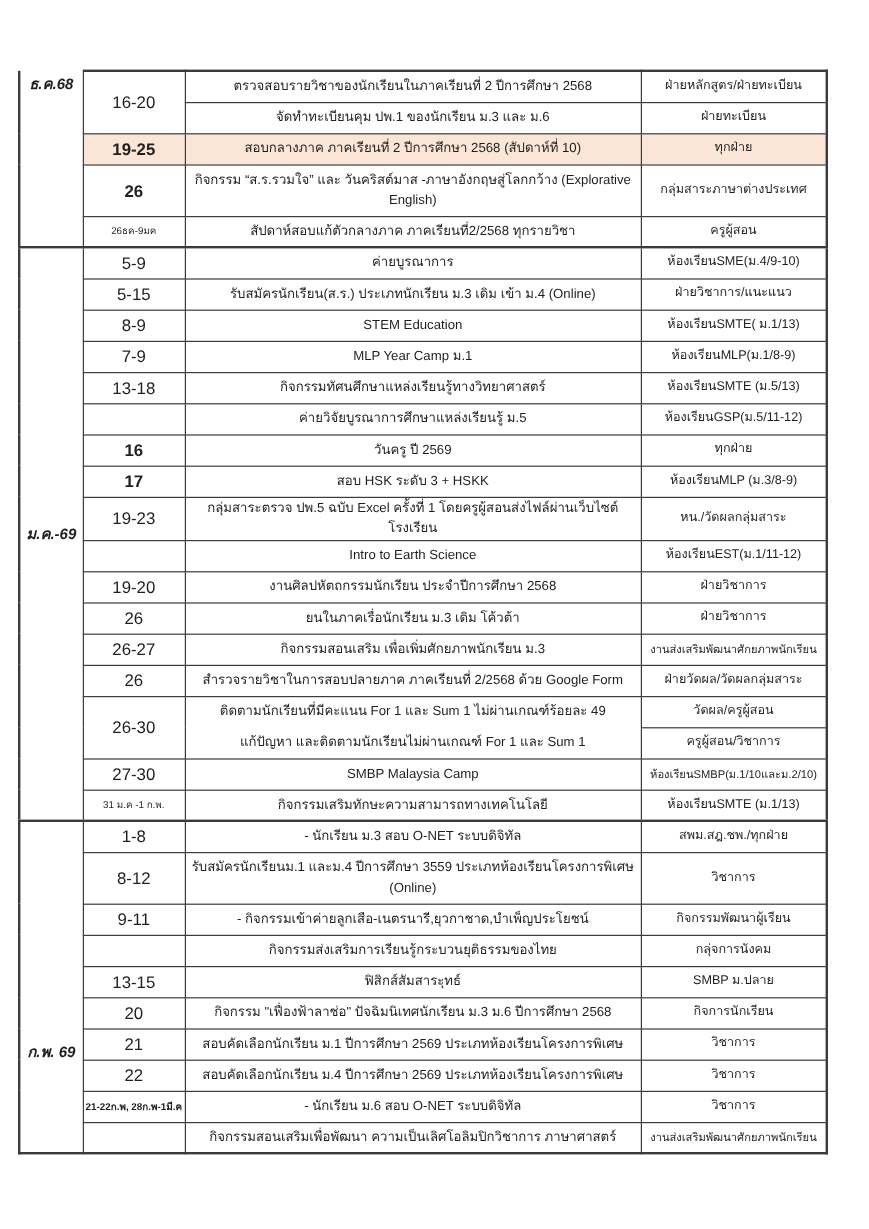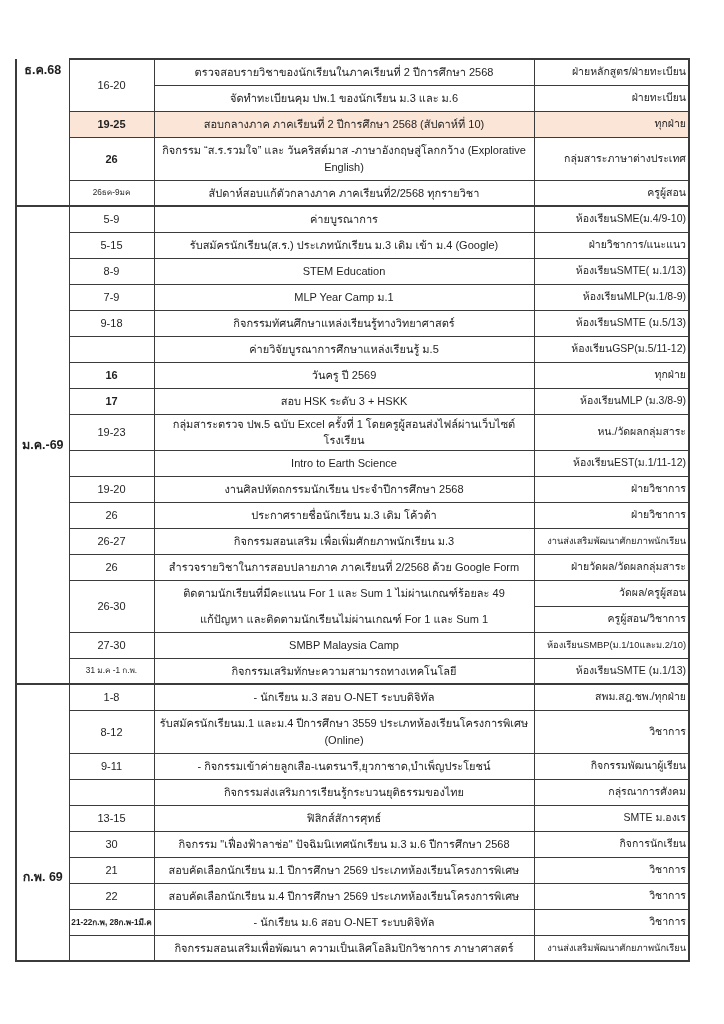--- a/index.html
+++ b/index.html
@@ -29,36 +29,37 @@
     vertical-align:middle;
     padding:1px 4px;
     overflow:hidden;
   }
   tr.section-start td { border-top-width:2px; }
 
   td.month-cell {
     font-weight:bold; font-size:12.5px;
     text-align:center; padding:0 1px;
     white-space:nowrap;
+    font-style:italic;
   }
   td.month-cell.align-top { vertical-align:top; padding-top:1px; }
   td.month-cell.align-middle { vertical-align:middle; }
   td.month-cell.align-low { vertical-align:middle; padding-top:108px; }
   td.month-cell.open-top { border-top-style:hidden; }
 
   td.date-cell {
-    text-align:center; font-size:11px; white-space:nowrap;
+    text-align:center; font-size:14px; white-space:nowrap;
     padding:1px 1px;
   }
   td.date-cell.bold { font-weight:bold; }
   td.date-cell.small { font-size:8.2px; }
 
   td.activity-cell { font-size:11px; line-height:1.5; text-align:center; }
   td.activity-cell.no-divider { border-bottom-style:hidden; }
-  td.dept-cell { font-size:10.5px; line-height:1.3; text-align:right; padding:1px 2px; }
+  td.dept-cell { font-size:10.5px; line-height:1.3; text-align:center; padding:1px 2px; }
   td.dept-cell.small { font-size:9.3px;margin-top:20px; }
 
   td.hl { background:var(--hl,#fbe5d6);margin-top:20px; }
 </style>
 </head>
 <body style="background: rgb(255, 255, 255); color: rgb(31, 31, 31);">
 
 <div class="page">
   <table class="calendar">
     <colgroup>
@@ -94,35 +95,35 @@
           <td class="dept-cell">ครูผู้สอน</td>
         </tr>
         <tr class="section-start">
           <td class="month-cell align-middle" rowspan="18"><span>ม.ค.-69</span></td>
           <td class="date-cell">5-9</td>
           <td class="activity-cell">ค่ายบูรณาการ</td>
           <td class="dept-cell">ห้องเรียนSME(ม.4/9-10)</td>
         </tr>
         <tr>
           <td class="date-cell">5-15</td>
-          <td class="activity-cell">รับสมัครนักเรียน(ส.ร.) ประเภทนักเรียน ม.3 เดิม เข้า ม.4 (Google)</td>
+          <td class="activity-cell">รับสมัครนักเรียน(ส.ร.) ประเภทนักเรียน ม.3 เดิม เข้า ม.4 (Online)</td>
           <td class="dept-cell">ฝ่ายวิชาการ/แนะแนว</td>
         </tr>
         <tr>
           <td class="date-cell">8-9</td>
           <td class="activity-cell">STEM Education</td>
           <td class="dept-cell">ห้องเรียนSMTE( ม.1/13)</td>
         </tr>
         <tr>
           <td class="date-cell">7-9</td>
           <td class="activity-cell">MLP Year Camp ม.1</td>
           <td class="dept-cell">ห้องเรียนMLP(ม.1/8-9)</td>
         </tr>
         <tr>
-          <td class="date-cell">9-18</td>
+          <td class="date-cell">13-18</td>
           <td class="activity-cell">กิจกรรมทัศนศึกษาแหล่งเรียนรู้ทางวิทยาศาสตร์</td>
           <td class="dept-cell">ห้องเรียนSMTE (ม.5/13)</td>
         </tr>
         <tr>
           <td class="date-cell"></td>
           <td class="activity-cell">ค่ายวิจัยบูรณาการศึกษาแหล่งเรียนรู้ ม.5</td>
           <td class="dept-cell">ห้องเรียนGSP(ม.5/11-12)</td>
         </tr>
         <tr>
           <td class="date-cell bold">16</td>
@@ -144,21 +145,21 @@
           <td class="activity-cell">Intro to Earth Science</td>
           <td class="dept-cell">ห้องเรียนEST(ม.1/11-12)</td>
         </tr>
         <tr>
           <td class="date-cell">19-20</td>
           <td class="activity-cell">งานศิลปหัตถกรรมนักเรียน ประจำปีการศึกษา 2568</td>
           <td class="dept-cell">ฝ่ายวิชาการ</td>
         </tr>
         <tr>
           <td class="date-cell">26</td>
-          <td class="activity-cell">ประกาศรายชื่อนักเรียน ม.3 เดิม โค้วต้า</td>
+          <td class="activity-cell">ยนในภาคเรื่อนักเรียน ม.3 เดิม โค้วต้า</td>
           <td class="dept-cell">ฝ่ายวิชาการ</td>
         </tr>
         <tr>
           <td class="date-cell">26-27</td>
           <td class="activity-cell">กิจกรรมสอนเสริม เพื่อเพิ่มศักยภาพนักเรียน ม.3</td>
           <td class="dept-cell small">งานส่งเสริมพัฒนาศักยภาพนักเรียน</td>
         </tr>
         <tr>
           <td class="date-cell">26</td>
           <td class="activity-cell">สำรวจรายวิชาในการสอบปลายภาค ภาคเรียนที่ 2/2568 ด้วย Google Form</td>
@@ -195,29 +196,29 @@
           <td class="dept-cell">วิชาการ</td>
         </tr>
         <tr>
           <td class="date-cell">9-11</td>
           <td class="activity-cell">- กิจกรรมเข้าค่ายลูกเสือ-เนตรนารี,ยุวกาชาด,บำเพ็ญประโยชน์</td>
           <td class="dept-cell">กิจกรรมพัฒนาผู้เรียน</td>
         </tr>
         <tr>
           <td class="date-cell"></td>
           <td class="activity-cell">กิจกรรมส่งเสริมการเรียนรู้กระบวนยุติธรรมของไทย</td>
-          <td class="dept-cell">กลุ่รณาการศังคม</td>
+          <td class="dept-cell">กลุ่จการนังคม</td>
         </tr>
         <tr>
           <td class="date-cell">13-15</td>
-          <td class="activity-cell">ฟิสิกส์สัการศุทธ์</td>
-          <td class="dept-cell">SMTE ม.องเร</td>
-        </tr>
-        <tr>
-          <td class="date-cell">30</td>
+          <td class="activity-cell">ฟิสิกส์สัมสาระุทธ์</td>
+          <td class="dept-cell">SMBP ม.ปลาย</td>
+        </tr>
+        <tr>
+          <td class="date-cell">20</td>
           <td class="activity-cell">กิจกรรม "เฟื่องฟ้าลาช่อ" ปัจฉิมนิเทศนักเรียน ม.3 ม.6 ปีการศึกษา 2568</td>
           <td class="dept-cell">กิจการนักเรียน</td>
         </tr>
         <tr>
           <td class="date-cell">21</td>
           <td class="activity-cell">สอบคัดเลือกนักเรียน ม.1 ปีการศึกษา 2569 ประเภทห้องเรียนโครงการพิเศษ</td>
           <td class="dept-cell">วิชาการ</td>
         </tr>
         <tr>
           <td class="date-cell">22</td>

